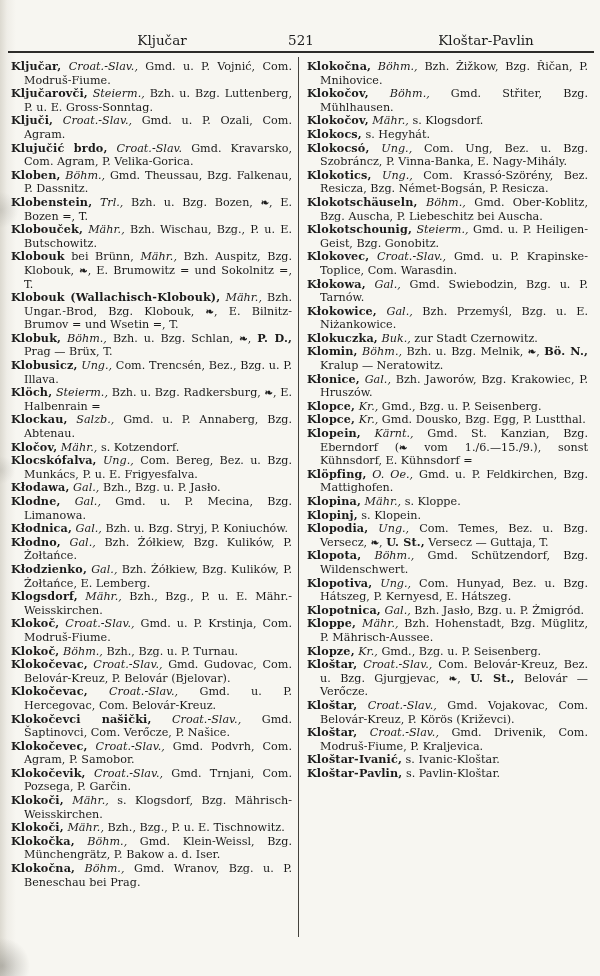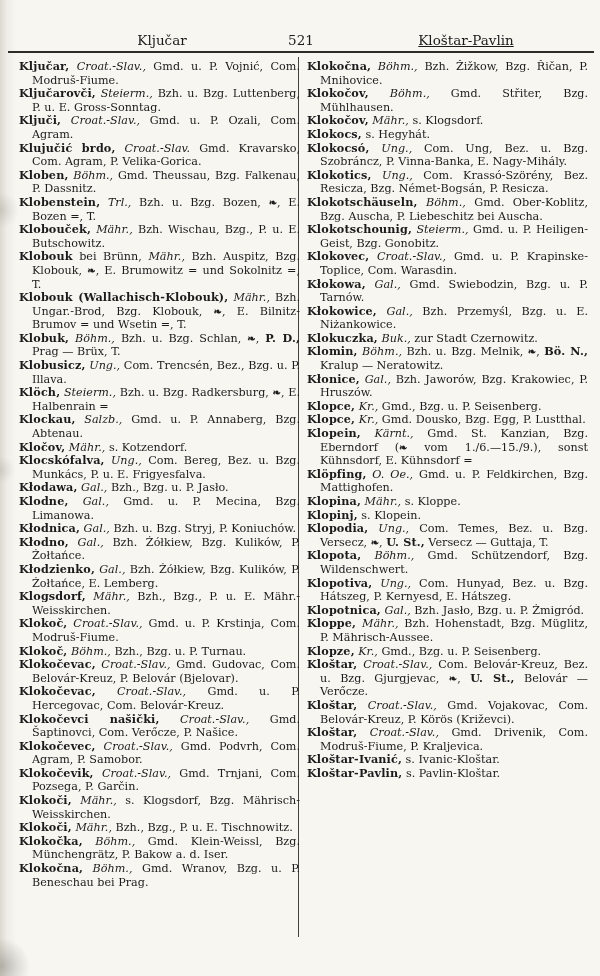--- a/index.html
+++ b/index.html
@@ -13,25 +13,25 @@
       linear-gradient(to right, #dcd9d0 0px, #efede7 7px, #f7f6f1 16px),
       #f7f6f1;
     overflow:hidden;
     font-family:"DejaVu Serif","Liberation Serif",serif;
     color:#1b1b1b;
   }
   .running-head{position:absolute;top:32px;left:0;width:600px;height:18px;font-size:13.5px;}
   .rh-item{position:absolute;transform:translateX(-50%);white-space:nowrap;}
   .rh-left{left:162px;}
   .rh-center{left:301px;}
-  .rh-right{left:466px;text-decoration:underline;}
+  .rh-right{left:486px;}
   .head-rule{position:absolute;top:51px;left:8px;width:586px;height:2px;background:#2d2c29;}
   .col-divider{position:absolute;top:57px;left:298px;width:1px;height:880px;background:#44423d;}
   .column{position:absolute;top:60px;height:892px;overflow:hidden;}
-  .column.left{left:19px;width:281px;}
+  .column.left{left:11px;width:281px;}
   .column.right{left:307px;width:281px;}
   .entry{
     margin:0;
     font-size:11.2px;
     line-height:13.6px;
     text-align:justify;
     padding-left:13px;
     text-indent:-13px;
   }
   .entry .b{font-weight:bold;letter-spacing:.15px;}

